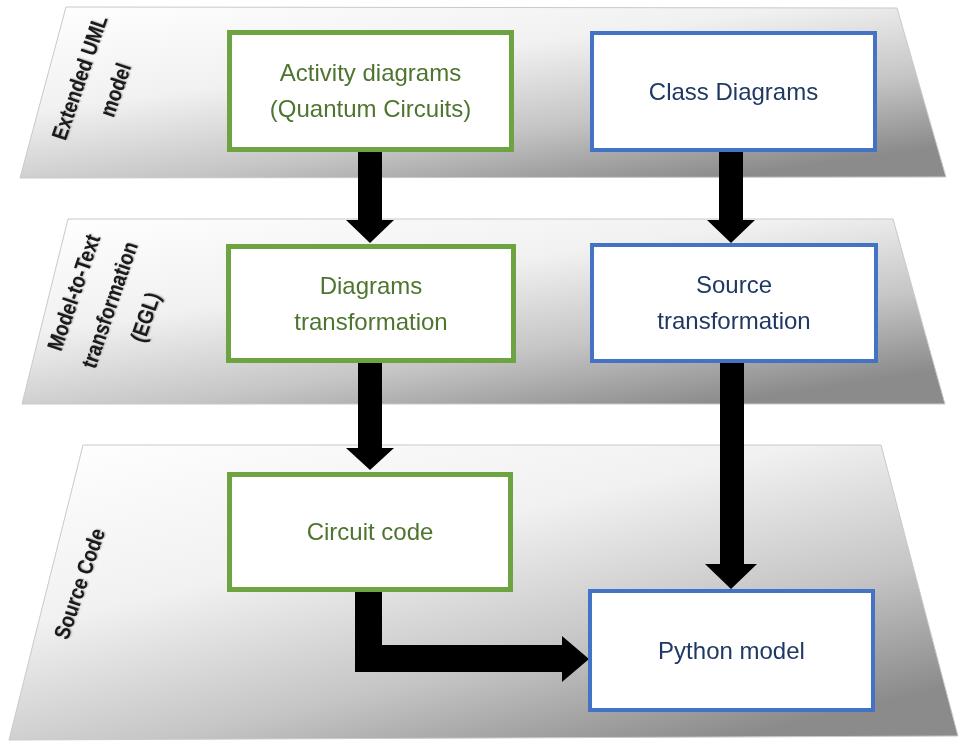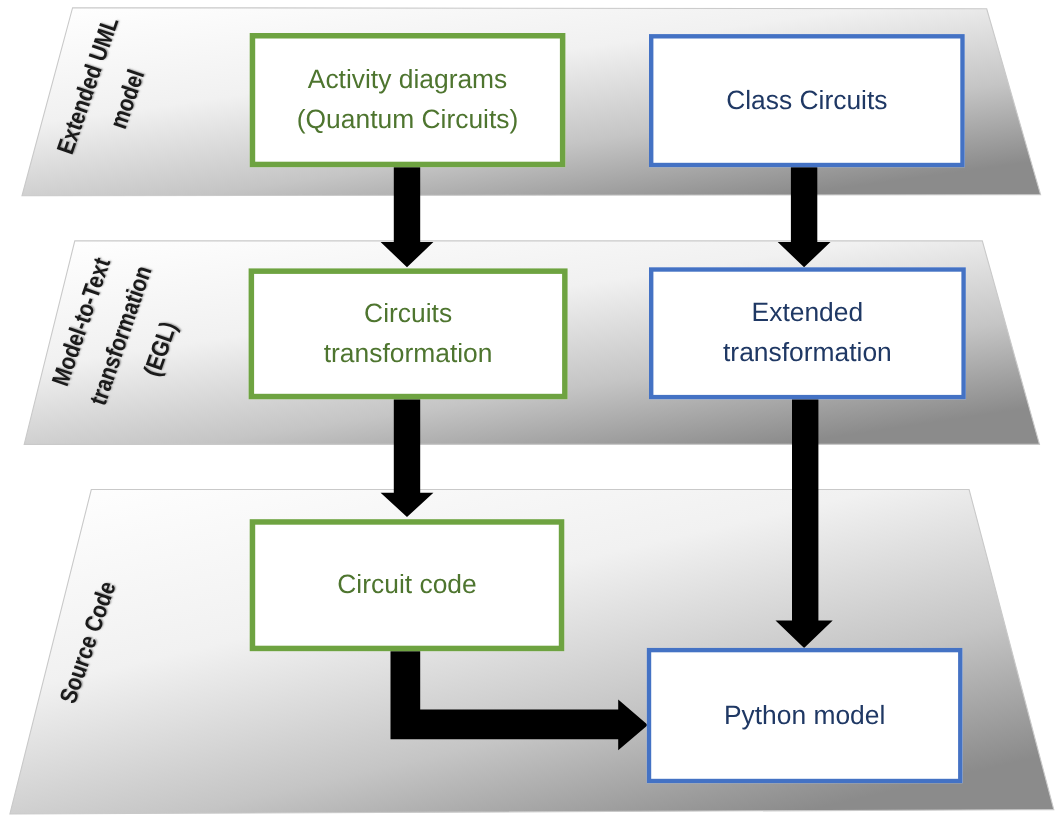--- a/index.html
+++ b/index.html
@@ -80,30 +80,30 @@
   <div class="layer-label" style="left:80px; top:584px;">
     <div>Source Code</div>
   </div>
 
   <div class="node green" style="left:227px; top:30px; width:287px; height:122px;">
     <div>Activity diagrams</div>
     <div>(Quantum Circuits)</div>
   </div>
 
   <div class="node blue" style="left:590px; top:31px; width:287px; height:121px;">
-    <div>Class Circuits</div>
+    <div>Class Diagrams</div>
   </div>
 
   <div class="node green" style="left:226px; top:244px; width:290px; height:119px;">
-    <div>Circuits</div>
+    <div>Diagrams</div>
     <div>transformation</div>
   </div>
 
   <div class="node blue" style="left:590px; top:243px; width:288px; height:120px;">
-    <div>Extended</div>
+    <div>Source</div>
     <div>transformation</div>
   </div>
 
   <div class="node green" style="left:227px; top:472px; width:286px; height:120px;">
     <div>Circuit code</div>
   </div>
 
   <div class="node blue" style="left:588px; top:589px; width:287px; height:123px;">
     <div>Python model</div>
   </div>

